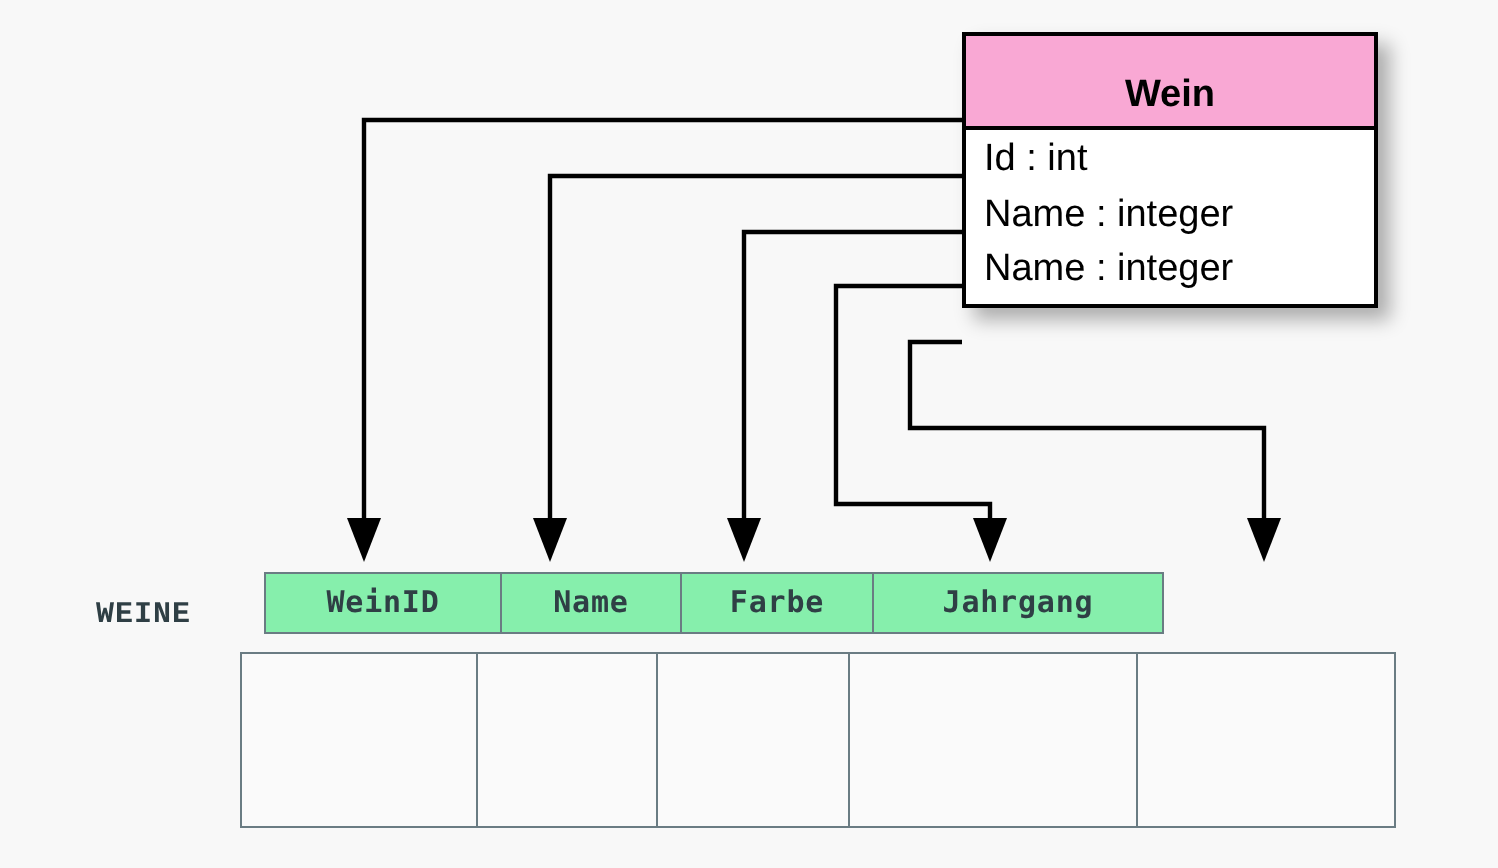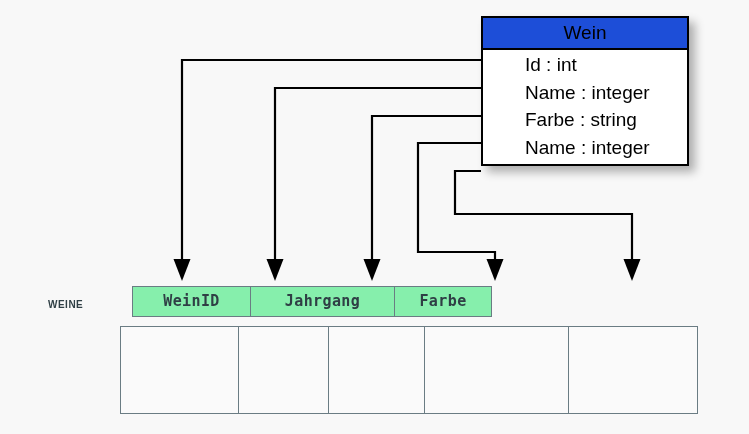--- a/index.html
+++ b/index.html
@@ -43,53 +43,52 @@
     left: 481px;
     top: 16px;
     width: 208px;
     border: 2.5px solid #000000;
     background: #ffffff;
     box-sizing: border-box;
     box-shadow: 6px 6px 9px rgba(0,0,0,0.30);
   }
   #uml-class-title {
     text-align: center;
-    font-weight: normal;
+    font-weight: bold;
     font-size: 19px;
     line-height: 27px;
     color: #000000;
     border-bottom: 2.5px solid #000000;
-    padding: 1px 0 2px 0;
-    background: #1d4ed8;
+    padding: 16px 0 2px 0;
+    background: #f9a8d4;
   }
   #uml-attribute-list {
     padding: 1px 0 3px 0;
     background: #ffffff;
   }
   .uml-attribute {
     font-size: 19px;
     line-height: 27.5px;
     color: #000000;
     padding-left: 9px;
     white-space: nowrap;
-    margin-left: 33px;
   }
   
   #relational-table-group {
     position: absolute;
     left: 48px;
     top: 286px;
   }
   #table-name-label {
     position: absolute;
     left: 0px;
     top: 13px;
-    font-family: Liberation Sans, sans-serif;
+    font-family: Liberation Mono, monospace;
     font-weight: bold;
-    font-size: 10px;
+    font-size: 15px;
     letter-spacing: 0.5px;
     color: #2f3f45;
     white-space: nowrap;
   }
   #table-header-row {
     position: absolute;
     left: 84px;
     top: 0px;
     display: flex;
     border: 1.6px solid #6a7c83;
@@ -158,33 +157,33 @@
       <path class="connector-path" d="M 481,171 L 455,171 L 455,214 L 632,214 L 632,264"></path>
       <polygon class="arrow-head" points="632,281 623.5,259 640.5,259"></polygon>
     </g>
   </svg>
 
   <div id="uml-class-box">
     <div id="uml-class-title">Wein</div>
     <div id="uml-attribute-list">
       <div class="uml-attribute">Id : int</div>
       <div class="uml-attribute">Name : integer</div>
-      <div class="uml-attribute">Farbe : string</div>
       <div class="uml-attribute">Name : integer</div>
     </div>
   </div>
 
   <div id="relational-table-group">
 
     <div id="table-name-label">WEINE</div>
 
     <div id="table-header-row">
       <div class="header-cell" style="width:118px">WeinID</div>
+      <div class="header-cell" style="width:90px">Name</div>
+      <div class="header-cell" style="width:96px">Farbe</div>
       <div class="header-cell" style="width:144px">Jahrgang</div>
-      <div class="header-cell" style="width:96px">Farbe</div>
     </div>
 
     <div id="table-body-row">
       <div class="body-cell" style="width:118px"></div>
       <div class="body-cell" style="width:90px"></div>
       <div class="body-cell" style="width:96px"></div>
       <div class="body-cell" style="width:144px"></div>
       <div class="body-cell" style="width:128px"></div>
     </div>
 

